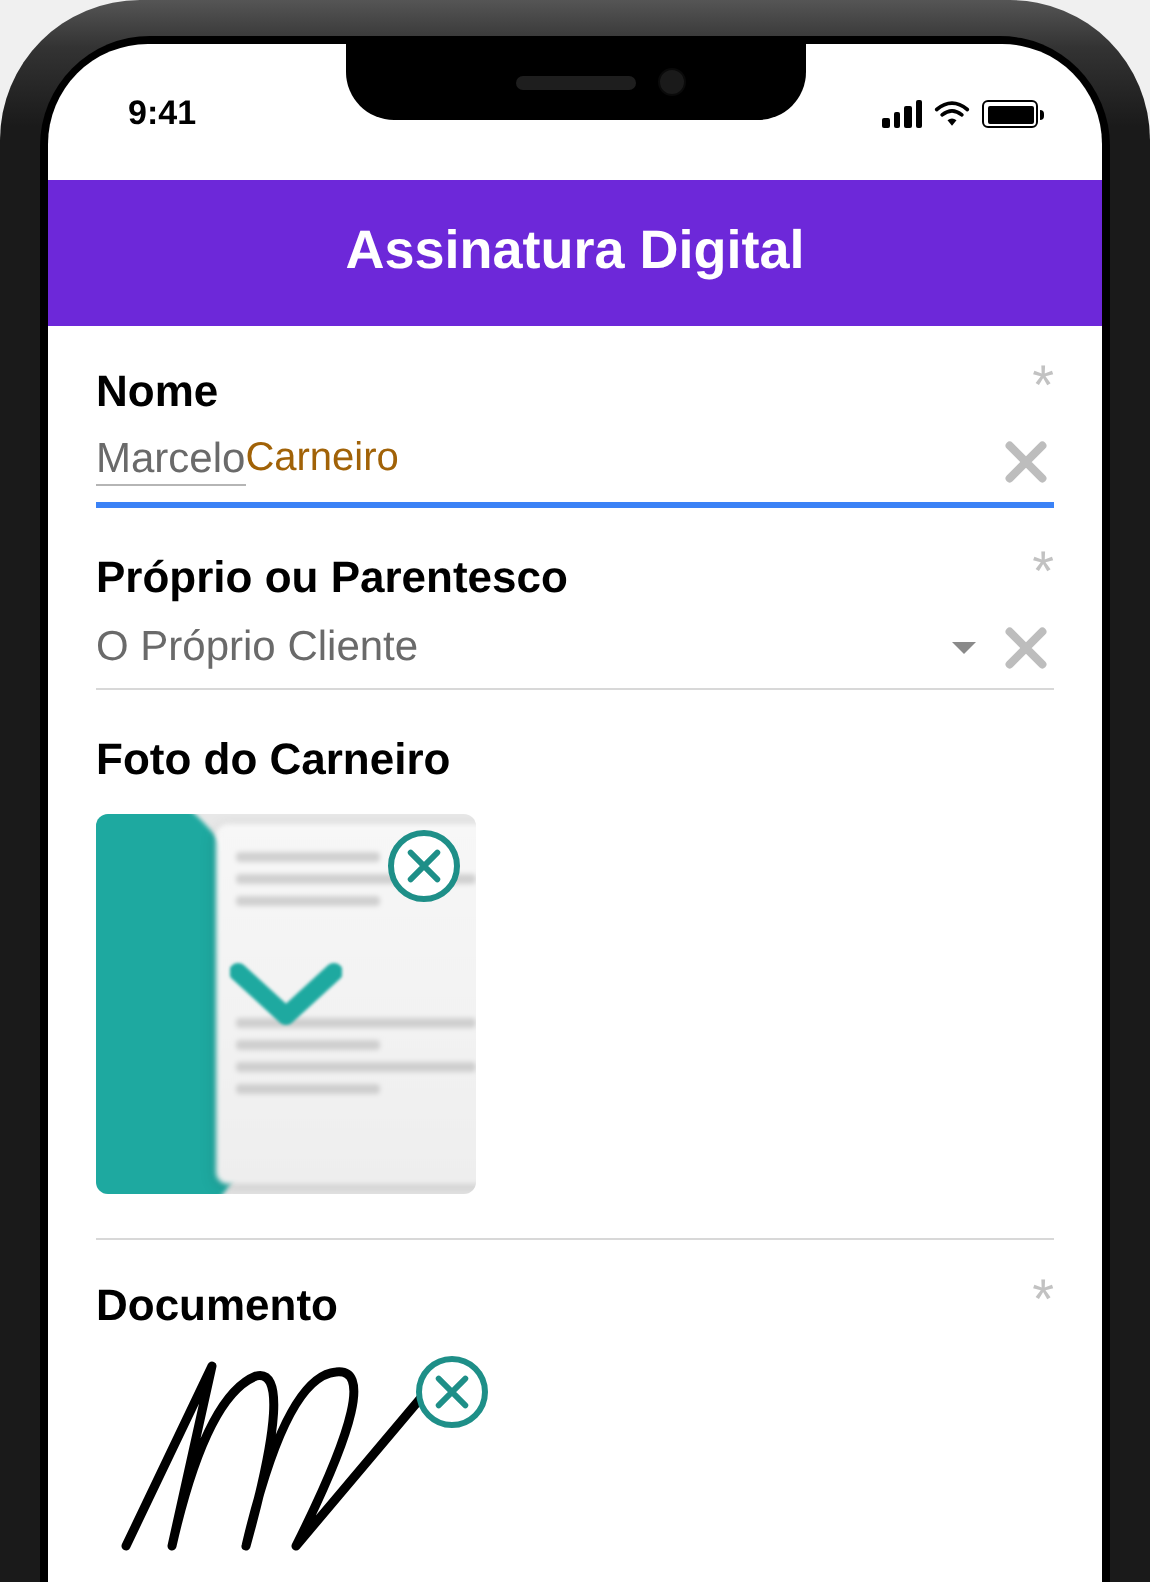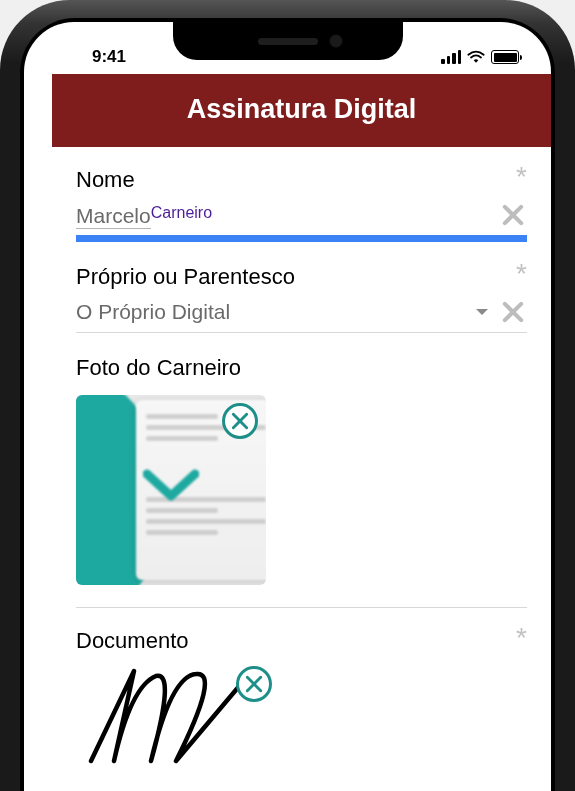--- a/index.html
+++ b/index.html
@@ -28,21 +28,20 @@
       border-radius: 55px 55px 0 0;
       padding: 4px 4px 0 4px;
     }
     .screen {
       width: 100%;
       height: 100%;
       background: #fff;
       border-radius: 50px 50px 0 0;
       overflow: hidden;
       position: relative;
-      padding-left: 28px;
     }
     .notch {
       position: absolute;
       top: 0;
       left: 50%;
       transform: translateX(-50%);
       width: 230px;
       height: 38px;
       background: #000;
       border-radius: 0 0 24px 24px;
@@ -116,72 +115,73 @@
       background: #000;
       border-radius: 0 2px 2px 0;
     }
     .battery-fill {
       width: 100%;
       height: 100%;
       background: #000;
       border-radius: 1px;
     }
     .header {
-      background: #7f1d1d;
+      background: #6d28d9;
       color: #fff;
       text-align: center;
       padding: 20px 0 22px 0;
       font-size: 27px;
       font-weight: 600;
+      margin-top: 16px;
     }
     .content {
       padding: 20px 24px;
     }
     .field {
       margin-bottom: 22px;
     }
     .field-label-row {
       display: flex;
       justify-content: space-between;
       align-items: flex-start;
     }
     .field-label {
       font-size: 22px;
-      font-weight: 400;
+      font-weight: 700;
       color: #000;
       margin-bottom: 8px;
     }
     .required-star {
       color: #c2c2c2;
       font-size: 28px;
       font-weight: 400;
       line-height: 20px;
     }
     .field-input-row {
       display: flex;
-      align-items: flex-end;
+      align-items: flex-start;
       gap: 10px;
-      border-bottom: 7px solid #3b82f6;
+      border-bottom: 3px solid #3b82f6;
       padding-bottom: 6px;
     }
     .name-display {
       flex: 1;
       display: flex;
       gap: 0;
     }
     .name-underlined {
       color: #6a6a6a;
       border-bottom: 1.5px solid #b5b5b5;
       font-size: 21px;
       padding-bottom: 0px;
       line-height: 1.2;
     }
     .name-rest {
-      color: #4c1d95;
-      font-size: 16px;
+      color: #a16207;
+      font-size: 20px;
       padding-left: 0;
       line-height: 1.2;
     }
     .clear-x {
       color: #bdbdbd;
       cursor: pointer;
       flex-shrink: 0;
     }
     .clear-x svg { display: block; }
     .select-row {
@@ -331,21 +331,21 @@
             </span>
           </div>
         </div>
 
         <div class="field">
           <div class="field-label-row">
             <div class="field-label">Próprio ou Parentesco</div>
             <div class="required-star">*</div>
           </div>
           <div class="select-row">
-            <div class="select-value">O Próprio Digital</div>
+            <div class="select-value">O Próprio Cliente</div>
             <span class="dropdown-caret">
               <svg width="14" height="10" viewBox="0 0 14 10">
                   <path d="M1 2 L7 8 L13 2" fill="#8a8a8a"></path>
                 </svg>
             </span>
             <span class="clear-x">
               <svg width="28" height="28" viewBox="0 0 24 24">
                   <path d="M5 5 L19 19 M19 5 L5 19" stroke="#bdbdbd" stroke-width="3.5" stroke-linecap="round"></path>
                 </svg>
             </span>

